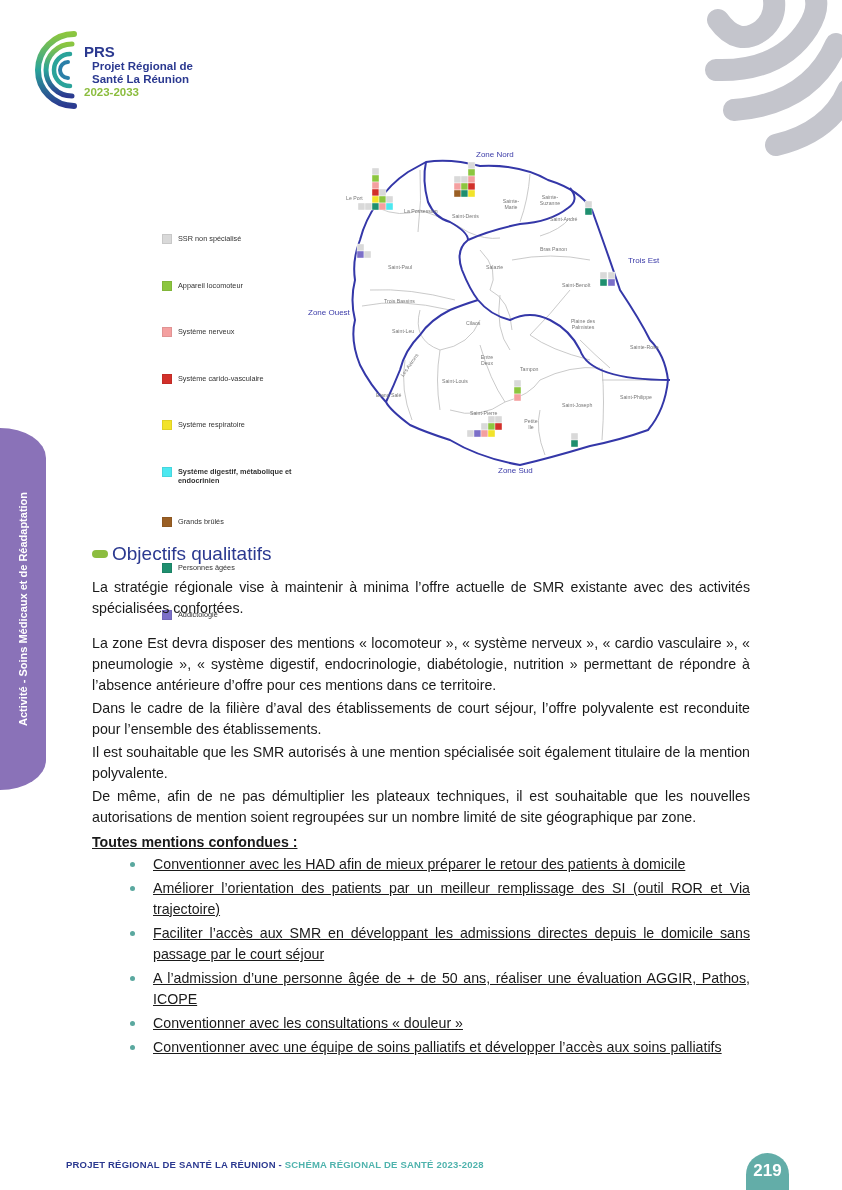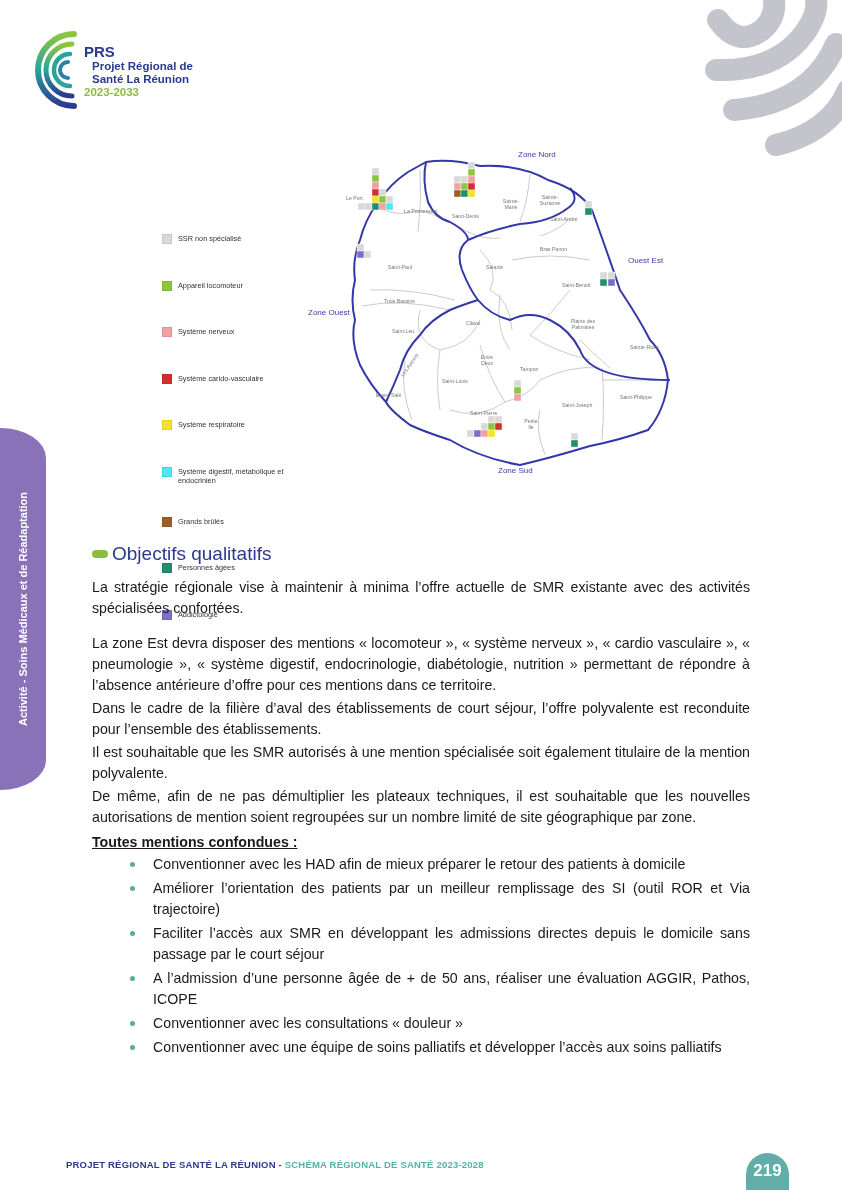--- a/index.html
+++ b/index.html
@@ -13,41 +13,41 @@
   .logo-text .prs { font-size: 15px; line-height: 16px; }
   .logo-text .sub { font-size: 11.5px; padding-left: 8px; }
   .logo-text .years { font-size: 11.5px; color: #8cbd3f; }
 
   .deco-swirl { position: absolute; right: 0; top: 0; width: 152px; height: 160px; }
 
   
   .map-wrap { position: absolute; left: 150px; top: 140px; width: 530px; height: 340px; }
   .legend { position: absolute; left: 12px; top: 66px; width: 130px; }
   .legend-item { display: flex; align-items: flex-start; height: 18.5px; font-size: 7.3px; color: #333; margin-top: 28px; }
-  .legend-item.tall { height: 22px; }
+  .legend-item.tall { height: 22px; font-weight: bold; }
   .swatch { width: 10px; height: 10px; margin-right: 6px; flex-shrink: 0; border: 1px solid rgba(0,0,0,0.08); }
   .zone-label { position: absolute; color: #3b3ba8; font-size: 8px; }
   .commune-label { position: absolute; color: #777; font-size: 5.2px; text-align: center; line-height: 6px; }
   .map-svg { position: absolute; left: 0; top: 0; }
 
   
   .side-tab { position: absolute; left: 0; top: 428px; width: 46px; height: 362px; background: #8a72b8; border-radius: 0 46px 46px 0 / 0 30px 30px 0; }
   .side-tab-text { position: absolute; left: 23px; top: 181px; transform: translate(-50%, -50%) rotate(-90deg); white-space: nowrap; color: #ffffff; font-size: 11px; font-weight: bold; }
 
   
   .section-title { position: absolute; left: 92px; top: 543px; display: flex; align-items: center; }
   .title-bullet { width: 16px; height: 8px; border-radius: 5px; background: #8cbd3f; margin-right: 4px; }
   .section-title h2 { font-size: 19px; color: #2b3990; font-weight: normal; }
 
   .body { position: absolute; left: 92px; top: 577px; width: 658px; font-size: 14.2px; line-height: 21px; color: #1a1a1a; }
   .body p { text-align: justify; }
   .body p.tight { margin-bottom: 2px; }
   .subhead { font-weight: bold; text-decoration: underline; margin-top: 4px; margin-bottom: 1px; }
   .bullets { list-style: none; padding-left: 38px; }
-  .bullets li { position: relative; padding-left: 23px; margin-bottom: 3px; text-align: justify; }
+  .bullets li { position: relative; padding-left: 23px; margin-bottom: 3px; text-align: justify; text-decoration: underline; }
   .bullets li::before { content: ""; position: absolute; left: 0; top: 8px; width: 5px; height: 5px; border-radius: 50%; background: #5aa89f; }
 
   
   .footer { position: absolute; left: 66px; top: 1159px; font-size: 9.5px; font-weight: bold; letter-spacing: 0.2px; }
   .footer .f1 { color: #2b3990; }
   .footer .f2 { color: #4fb3ad; }
   .page-num { position: absolute; left: 746px; top: 1153px; width: 43px; height: 37px; background: #63ada8; border-radius: 22px 22px 0 0; color: #fff; font-size: 17px; font-weight: bold; text-align: center; line-height: 36px; }
 </style>
 </head>
 <body>
@@ -151,22 +151,22 @@
     <g fill="none" stroke="#3437a8" stroke-width="2" stroke-linejoin="round">
       <path d="M276 22 Q300 18 330 26 Q370 24 398 40 Q430 50 442 70 Q460 120 470 150 Q490 180 500 200 Q515 215 518 240 Q515 270 498 290 Q470 300 440 306 Q400 318 370 325 Q330 318 300 300 Q275 292 260 285 Q240 270 236 262 Q220 245 210 225 Q200 200 205 180 Q200 160 205 140 Q202 120 210 100 Q215 80 228 62 Q240 44 258 32 Z"></path>
       <path d="M276 22 Q272 40 278 62 Q285 78 300 82 Q318 92 318 100"></path>
       <path d="M318 100 Q340 90 370 84 Q400 82 418 68 Q430 60 420 48"></path>
       <path d="M318 100 Q305 110 312 130 Q320 150 328 160"></path>
       <path d="M328 160 Q312 165 300 170 Q280 180 270 195 Q255 210 250 230 Q244 245 236 262"></path>
       <path d="M328 160 Q340 175 360 180 Q380 170 400 180 Q420 190 430 210 Q440 240 520 240"></path>
     </g>
   </svg>
 
-  <div class="zone-label" style="left:326px; top:10px;margin-left:42px;">Zone Nord</div>
-  <div class="zone-label" style="left:478px; top:116px;">Ouest Est</div>
+  <div class="zone-label" style="left:326px; top:10px;">Zone Nord</div>
+  <div class="zone-label" style="left:478px; top:116px;">Trois Est</div>
   <div class="zone-label" style="left:158px; top:168px;">Zone Ouest</div>
   <div class="zone-label" style="left:348px; top:326px;">Zone Sud</div>
 
   <div class="commune-label" style="left:196px; top:55px;">Le Port</div>
   <div class="commune-label" style="left:254px; top:68px;">La Possession</div>
   <div class="commune-label" style="left:302px; top:73px;">Saint-Denis</div>
   <div class="commune-label" style="left:350px; top:58px; width:22px;">Sainte-Marie</div>
   <div class="commune-label" style="left:386px; top:54px; width:28px;">Sainte-Suzanne</div>
   <div class="commune-label" style="left:400px; top:76px;">Saint-André</div>
   <div class="commune-label" style="left:390px; top:106px;">Bras Panon</div>

